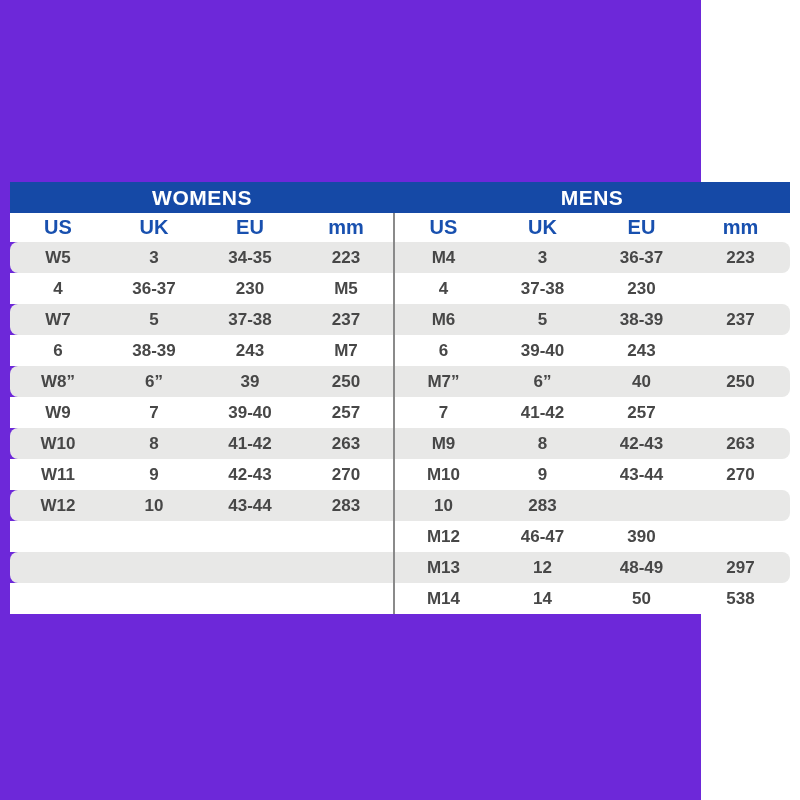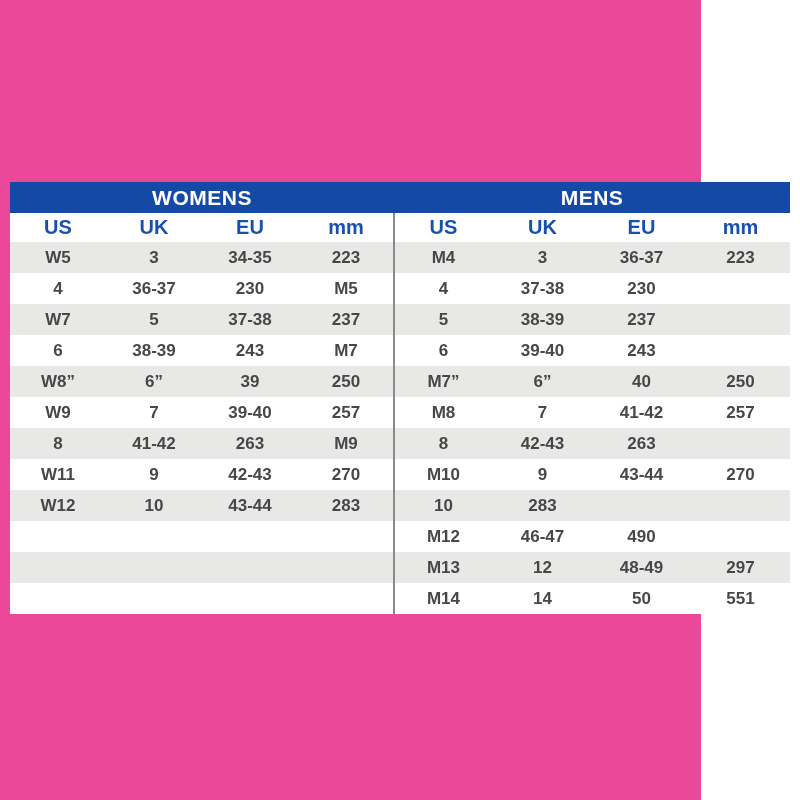--- a/index.html
+++ b/index.html
@@ -8,21 +8,21 @@
     width: 800px;
     height: 800px;
     background: #ffffff;
     font-family: "Liberation Sans", sans-serif;
     overflow: hidden;
   }
   .canvas {
     position: relative;
     width: 701px;
     height: 800px;
-    background: #ec4899;
+    background: #6d28d9;
   }
   .chart {
     position: absolute;
     left: 10px;
     top: 182px;
     width: 780px;
   }
   .title-bar {
     display: flex;
     height: 31px;
@@ -50,21 +50,21 @@
     font-weight: 700;
     background: #ffffff;
   }
   .row {
     height: 31px;
     font-size: 17px;
     font-weight: 700;
     color: #474747;
     background: #ffffff;
   }
-  .row.odd { background: #E8E8E7; }
+  .row.odd { background: #E8E8E7; border-radius: 8px; }
   .cell, .hcell {
     display: flex;
     align-items: center;
     justify-content: center;
     white-space: nowrap;
   }
   .divider {
     position: absolute;
     left: 383px;
     top: 31px;
@@ -113,20 +113,21 @@
           <div class="cell">M5</div>
           <div class="cell">4</div>
           <div class="cell">37-38</div>
           <div class="cell">230</div>
         </div>
         <div class="grid row odd">
           <div class="cell">W7</div>
           <div class="cell">5</div>
           <div class="cell">37-38</div>
           <div class="cell">237</div>
+          <div class="cell">M6</div>
           <div class="cell">5</div>
           <div class="cell">38-39</div>
           <div class="cell">237</div>
         </div>
         <div class="grid row">
           <div class="cell">6</div>
           <div class="cell">38-39</div>
           <div class="cell">243</div>
           <div class="cell">M7</div>
           <div class="cell">6</div>
@@ -141,26 +142,26 @@
           <div class="cell">M7”</div>
           <div class="cell">6”</div>
           <div class="cell">40</div>
           <div class="cell">250</div>
         </div>
         <div class="grid row">
           <div class="cell">W9</div>
           <div class="cell">7</div>
           <div class="cell">39-40</div>
           <div class="cell">257</div>
-          <div class="cell">M8</div>
           <div class="cell">7</div>
           <div class="cell">41-42</div>
           <div class="cell">257</div>
         </div>
         <div class="grid row odd">
+          <div class="cell">W10</div>
           <div class="cell">8</div>
           <div class="cell">41-42</div>
           <div class="cell">263</div>
           <div class="cell">M9</div>
           <div class="cell">8</div>
           <div class="cell">42-43</div>
           <div class="cell">263</div>
         </div>
         <div class="grid row">
           <div class="cell">W11</div>
@@ -180,39 +181,39 @@
           <div class="cell">10</div>
           <div class="cell">283</div>
         </div>
         <div class="grid row">
           <div class="cell"></div>
           <div class="cell"></div>
           <div class="cell"></div>
           <div class="cell"></div>
           <div class="cell">M12</div>
           <div class="cell">46-47</div>
-          <div class="cell">490</div>
+          <div class="cell">390</div>
         </div>
         <div class="grid row odd">
           <div class="cell"></div>
           <div class="cell"></div>
           <div class="cell"></div>
           <div class="cell"></div>
           <div class="cell">M13</div>
           <div class="cell">12</div>
           <div class="cell">48-49</div>
           <div class="cell">297</div>
         </div>
         <div class="grid row">
           <div class="cell"></div>
           <div class="cell"></div>
           <div class="cell"></div>
           <div class="cell"></div>
           <div class="cell">M14</div>
           <div class="cell">14</div>
           <div class="cell">50</div>
-          <div class="cell">551</div>
+          <div class="cell">538</div>
         </div>
       </div>
 
     <div class="divider"></div>
   </div>
 </div>
 
 </body></html>

